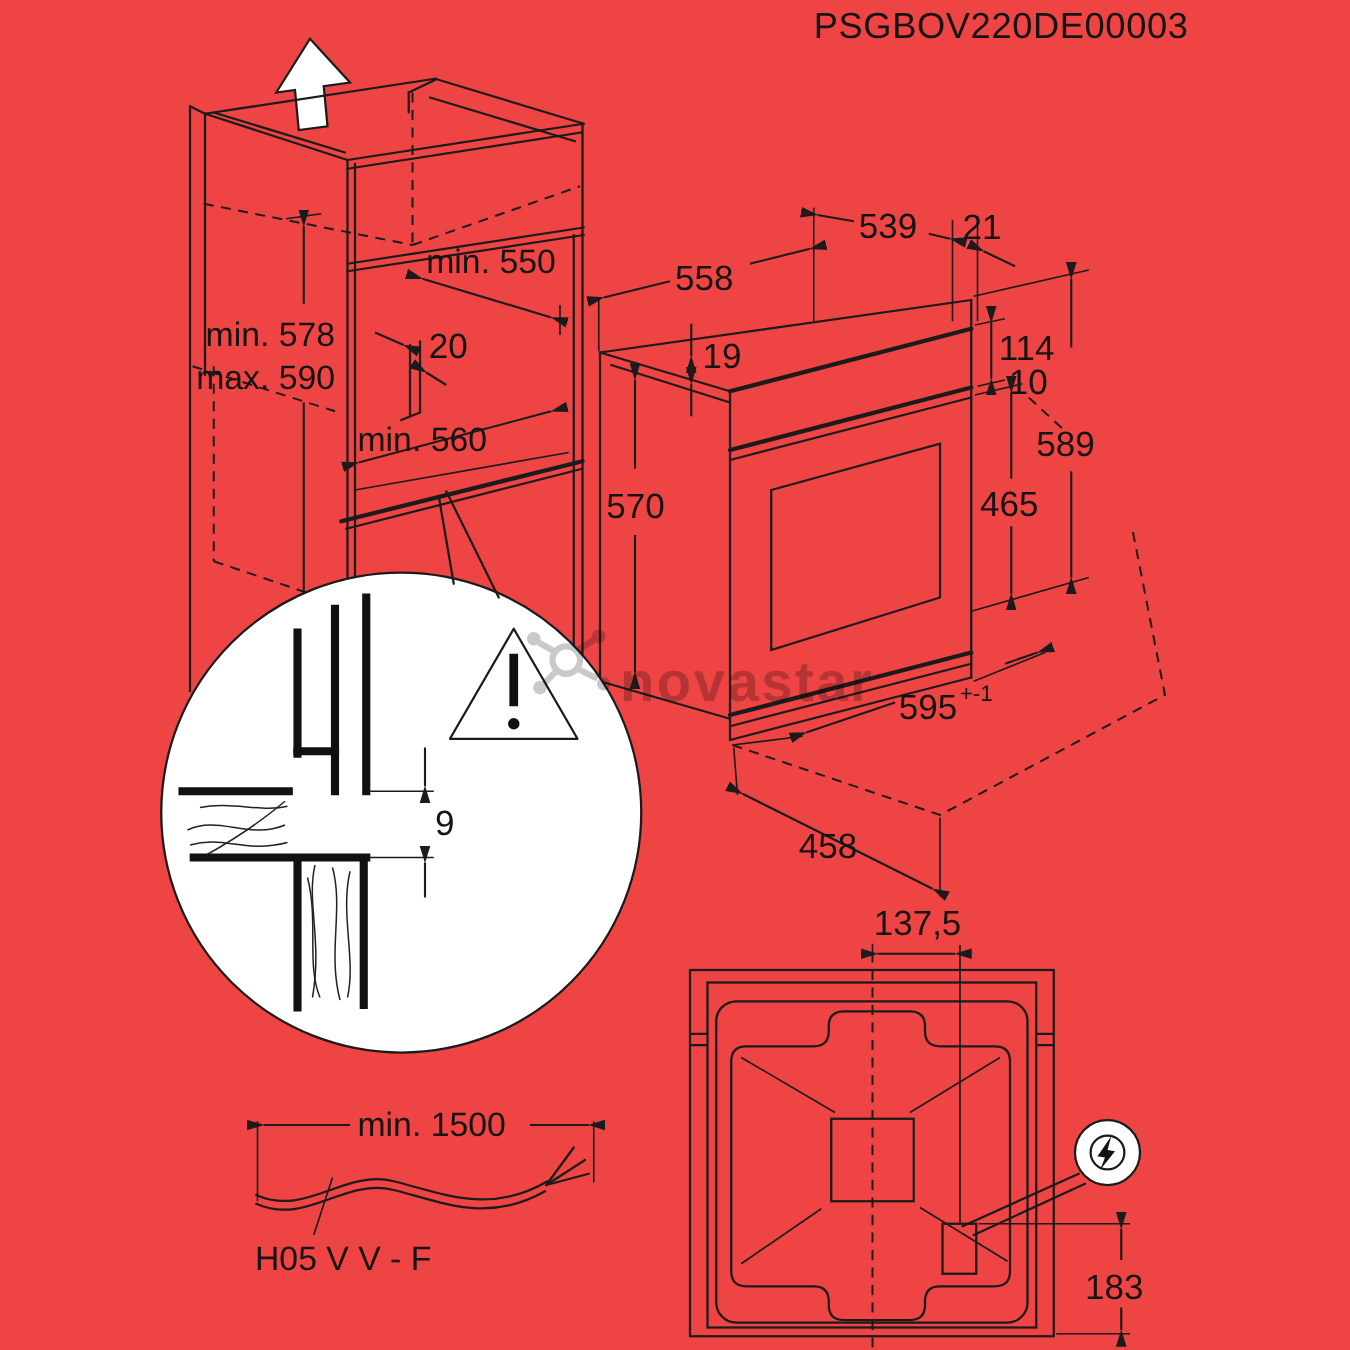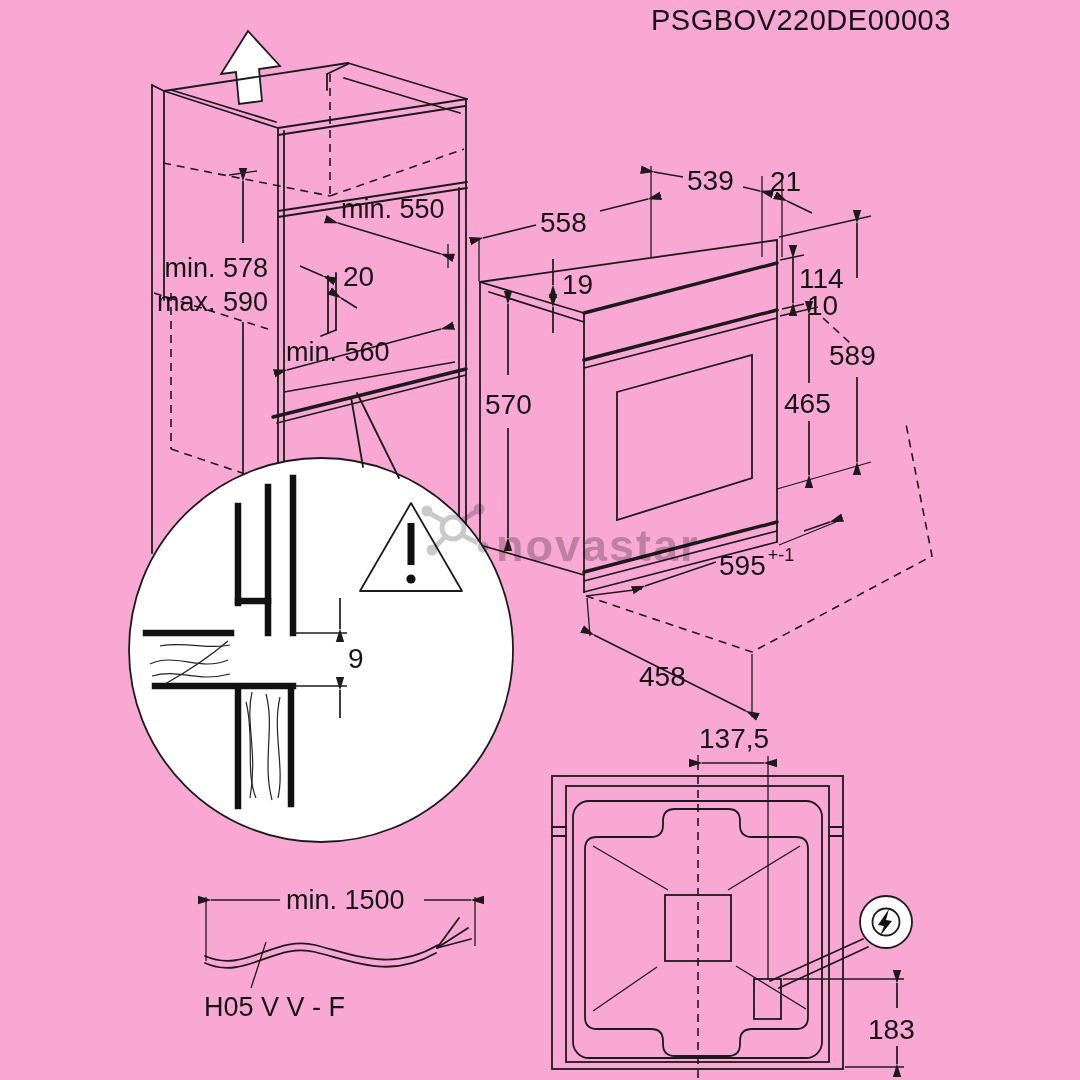--- a/index.html
+++ b/index.html
@@ -1,16 +1,16 @@
 <!DOCTYPE html>
 <html><head>
 <meta charset="utf-8">
 <style>
   html,body{margin:0;padding:0;background:#fff;}
-  #stage{position:relative;width:1080px;height:1080px;background:#f9a8d4;overflow:hidden;}
+  #stage{position:relative;width:1080px;height:1080px;background:#ef4444;overflow:hidden;}
   svg{position:absolute;left:0;top:0;}
   text{font-family:"Liberation Sans", sans-serif;fill:#141414;}
   .lbl{font-size:27px;}
   .num{font-size:28px;}
   .ttl{font-size:29px;letter-spacing:.5px;}
   .sup{font-size:18px;}
   .ln{stroke:#1b1b1b;stroke-width:1.8;fill:none;stroke-linecap:round;}
   .thk{stroke:#1b1b1b;stroke-width:3.4;fill:none;stroke-linecap:round;}
   .thn{stroke:#1b1b1b;stroke-width:1.3;fill:none;}
   .dsh{stroke:#1b1b1b;stroke-width:1.6;fill:none;stroke-dasharray:8 6;}

